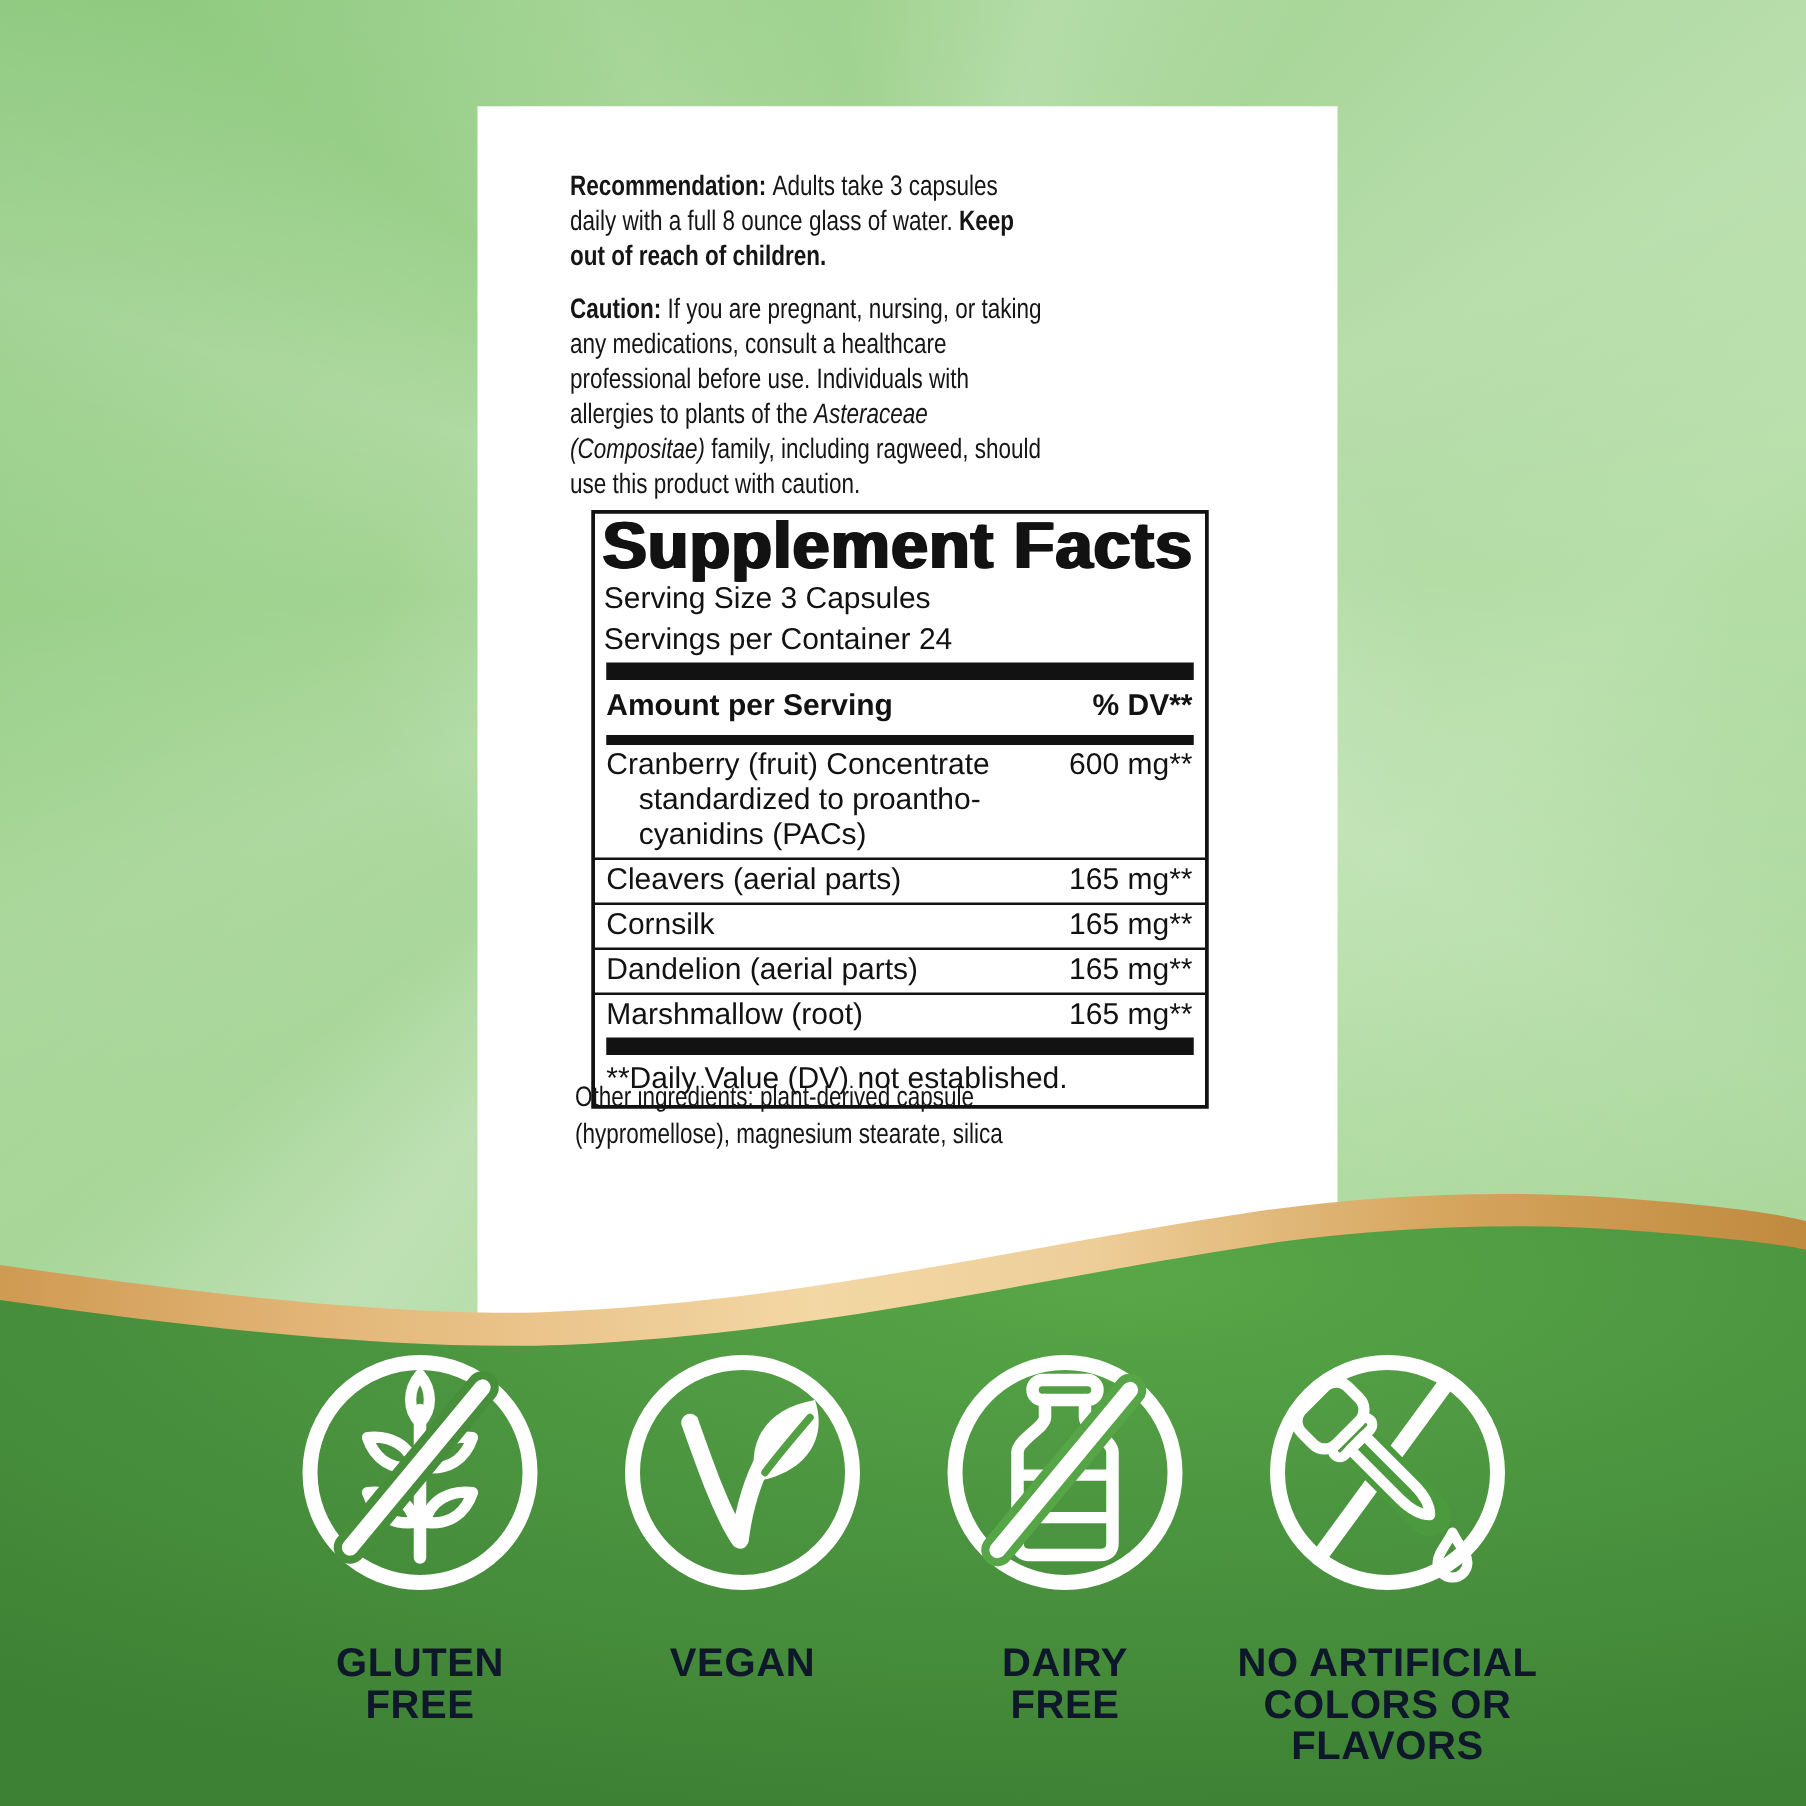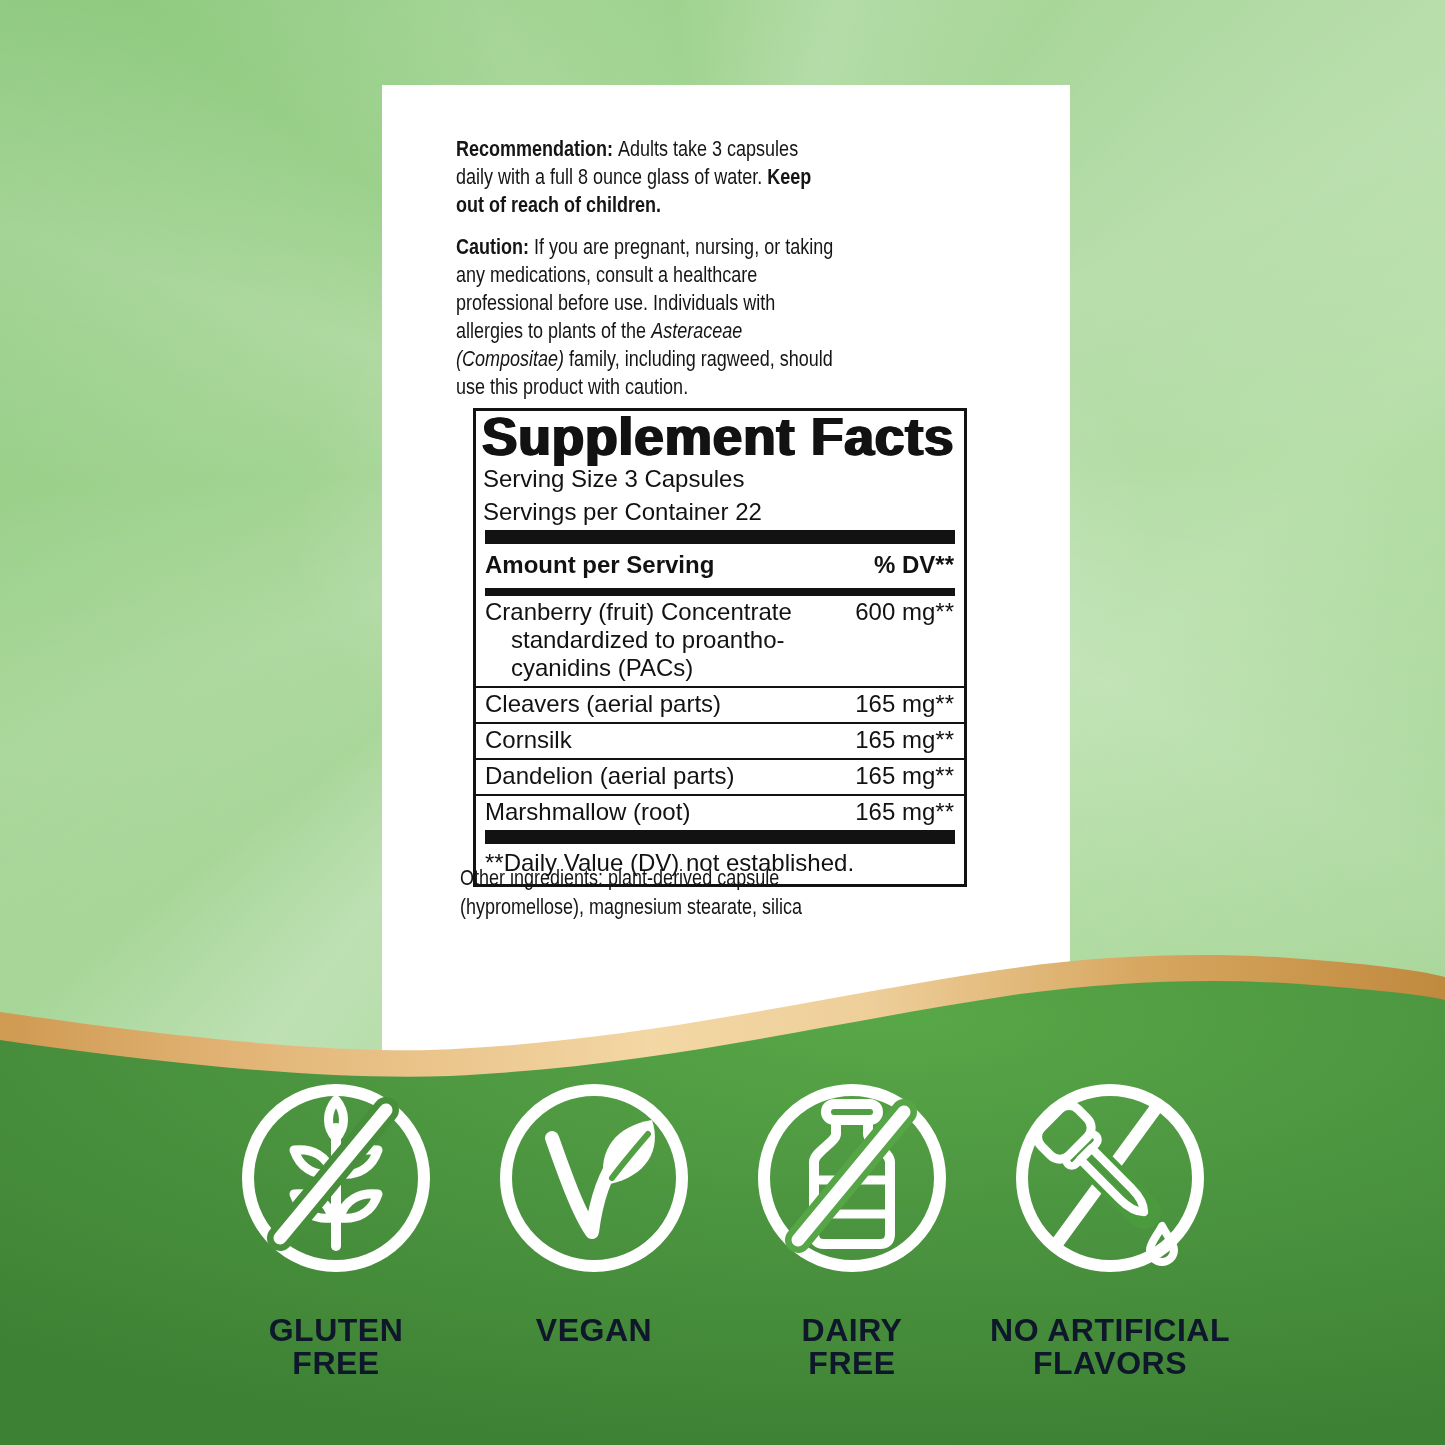--- a/index.html
+++ b/index.html
@@ -82,21 +82,21 @@
         <div><span>any medications, consult a healthcare</span></div>
         <div><span>professional before use. Individuals with</span></div>
         <div><span>allergies to plants of the </span><span class="i">Asteraceae</span></div>
         <div><span class="i">(Compositae)</span><span> family, including ragweed, should</span></div>
         <div><span>use this product with caution.</span></div>
       </div>
 
     <div class="sf-box">
       <div class="sf-title">Supplement Facts</div>
       <div class="sf-serving">Serving Size 3 Capsules</div>
-      <div class="sf-serving">Servings per Container 22</div>
+      <div class="sf-serving">Servings per Container 24</div>
       <div class="bar bar-thick"></div>
       <div class="sf-head">
         <span>Amount per Serving</span>
         <span class="right">% DV**</span>
       </div>
       <div class="bar bar-thin"></div>
       <div class="sf-rows">
           <div class="sf-row">
             <div class="row-main">
               <span>Cranberry (fruit) Concentrate</span>
@@ -223,18 +223,19 @@
             <path d="M100,80 L100,148" stroke="#4c9a3e" stroke-width="34"></path>
             <path d="M87,16 h26 a13,13 0 0 1 13,13 v13 a13,13 0 0 1 -13,13 h-26 a13,13 0 0 1 -13,-13 v-13 a13,13 0 0 1 13,-13 Z" stroke-width="9"></path>
             <rect x="80" y="55" width="40" height="11" rx="5.5" stroke-width="8"></rect>
             <path d="M92,66 L92,122 C92,136 96,144 100,148 C104,144 108,136 108,122 L108,66 Z" stroke-width="8.5"></path>
           </g>
           <path d="M152,148 C147,158 140,165 140,172 a12,12 0 0 0 24,0 C164,165 157,158 152,148 Z" stroke-width="8"></path>
         </g>
       </svg>
       <div class="badge-label">
           <div>NO ARTIFICIAL</div>
+          <div>COLORS OR</div>
           <div>FLAVORS</div>
         </div>
     </div>
 
   </div>
 </div>
 
 </body></html>

